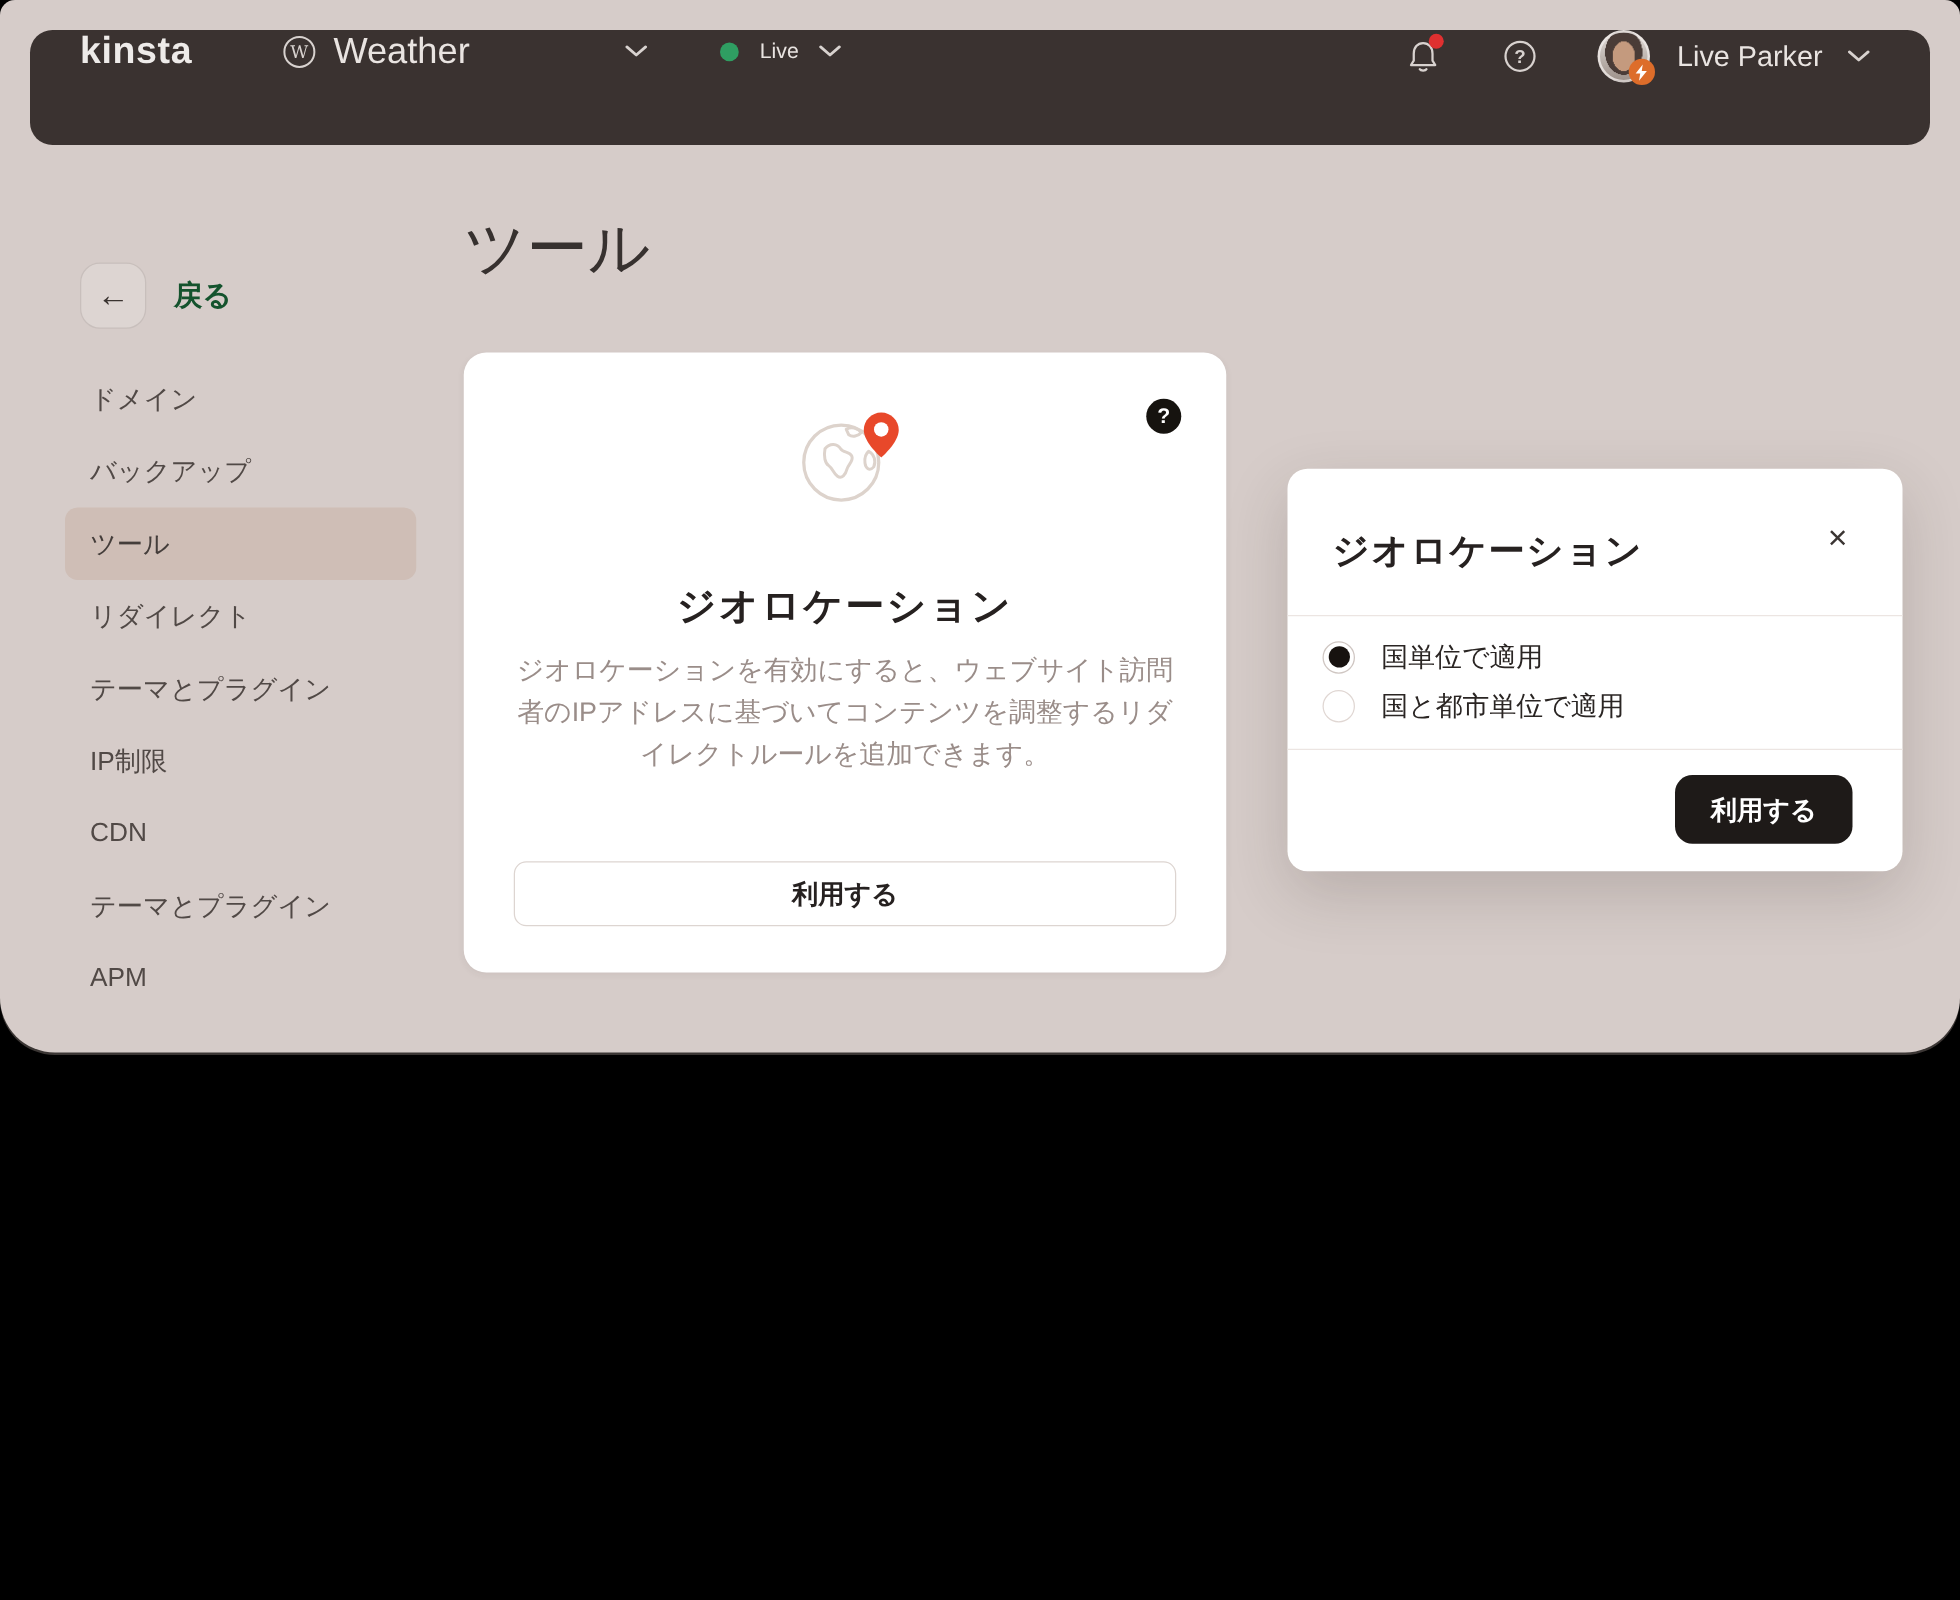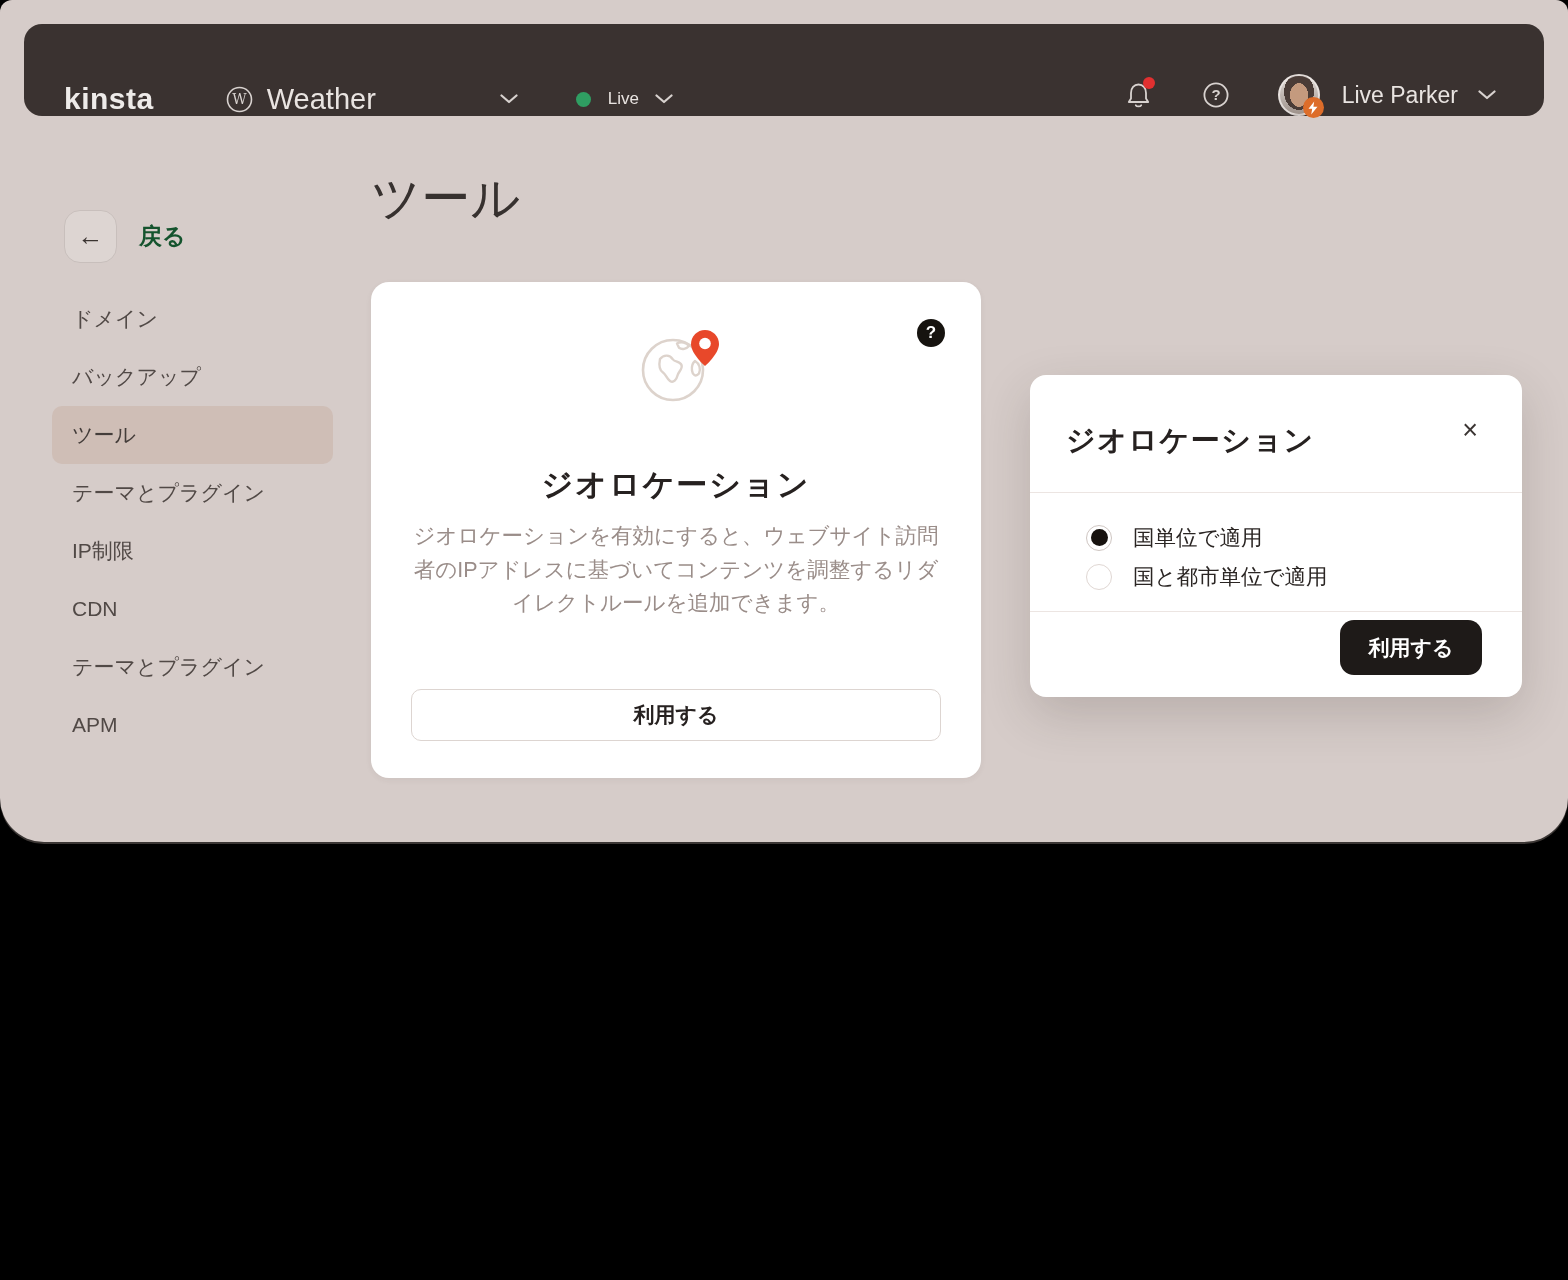--- a/index.html
+++ b/index.html
@@ -17,21 +17,21 @@
     border-radius: 12px 12px 44px 44px;
     overflow:hidden;
     box-shadow: 0 2px 0 rgba(130,120,115,0.45);
   }
 
   
   .navbar {
     position:absolute; left:24px; top:24px; width:1520px; height:92px;
     background: var(--navbar-bg, #3a3230);
     border-radius:18px;
-    display:flex; align-items:flex-end; justify-content:space-between;
+    display:flex; align-items:flex-start; justify-content:space-between;
     padding:0 48px 0 40px;
     color: var(--navbar-text, #e9e4e1);
   }
   .nav-left, .nav-right { display:flex; align-items:center; }
   .logo { font-size:30px; font-weight:bold; letter-spacing:0.5px; color:#eeebe9; }
   .wp-icon { margin-left:72px; display:flex; }
   .site-label { margin-left:14px; font-size:29px; }
   .chev { display:flex; }
   .chev-site { margin-left:124px; }
   .env-dot { margin-left:58px; width:15px; height:15px; border-radius:50%;
@@ -108,22 +108,22 @@
     position:absolute; left:1030px; top:375px; width:492px; height:322px;
     background: var(--card-bg, #fff); border-radius:16px;
     box-shadow:0 18px 50px rgba(50,40,35,0.18);
   }
   .modal-header { position:absolute; top:0; left:0; right:0; height:118px;
     border-bottom:1px solid #ece5e2; }
   .modal-title { position:absolute; left:36px; top:46px; font-size:29px;
     font-weight:bold; letter-spacing:1.5px; color: var(--text-dark, #262120); }
   .modal-close { position:absolute; right:44px; top:42px; font-size:27px;
     color:#3b3533; cursor:pointer; line-height:1; }
-  .modal-options { position:absolute; top:130px; left:0; right:0; height:107px;
-    border-bottom:1px solid #ece5e2; padding:13px 0 0 56px; }
+  .modal-options { position:absolute; top:118px; left:0; right:0; height:107px;
+    border-bottom:1px solid #ece5e2; padding:13px 0 0 28px; }
   .option-row { display:flex; align-items:center; height:39px; cursor:pointer; }
   .radio { width:26px; height:26px; border-radius:50%; border:1.5px solid #e0d7d3;
     background:#fff; position:relative; flex:0 0 auto; }
   .radio.checked { border-color:#cfc6c2; }
   .radio.checked::after { content:''; position:absolute; inset:3.5px;
     border-radius:50%; background:#17120f; }
   .option-label { margin-left:21px; font-size:21.5px; color:#2a2523; }
   .modal-btn {
     position:absolute; right:40px; bottom:22px; width:142px; height:55px;
     border-radius:14px; border:none; background: var(--dark-button-bg, #1e1a18);
@@ -211,20 +211,23 @@
       </div>
 
       <div class="nav-item">
         <span>バックアップ</span>
       </div>
 
       <div class="nav-item active">
         <span>ツール</span>
       </div>
 
+      <div class="nav-item">
+        <span>リダイレクト</span>
+      </div>
 
       <div class="nav-item">
         <span>テーマとプラグイン</span>
       </div>
 
       <div class="nav-item">
         <span>IP制限</span>
       </div>
 
       <div class="nav-item">

